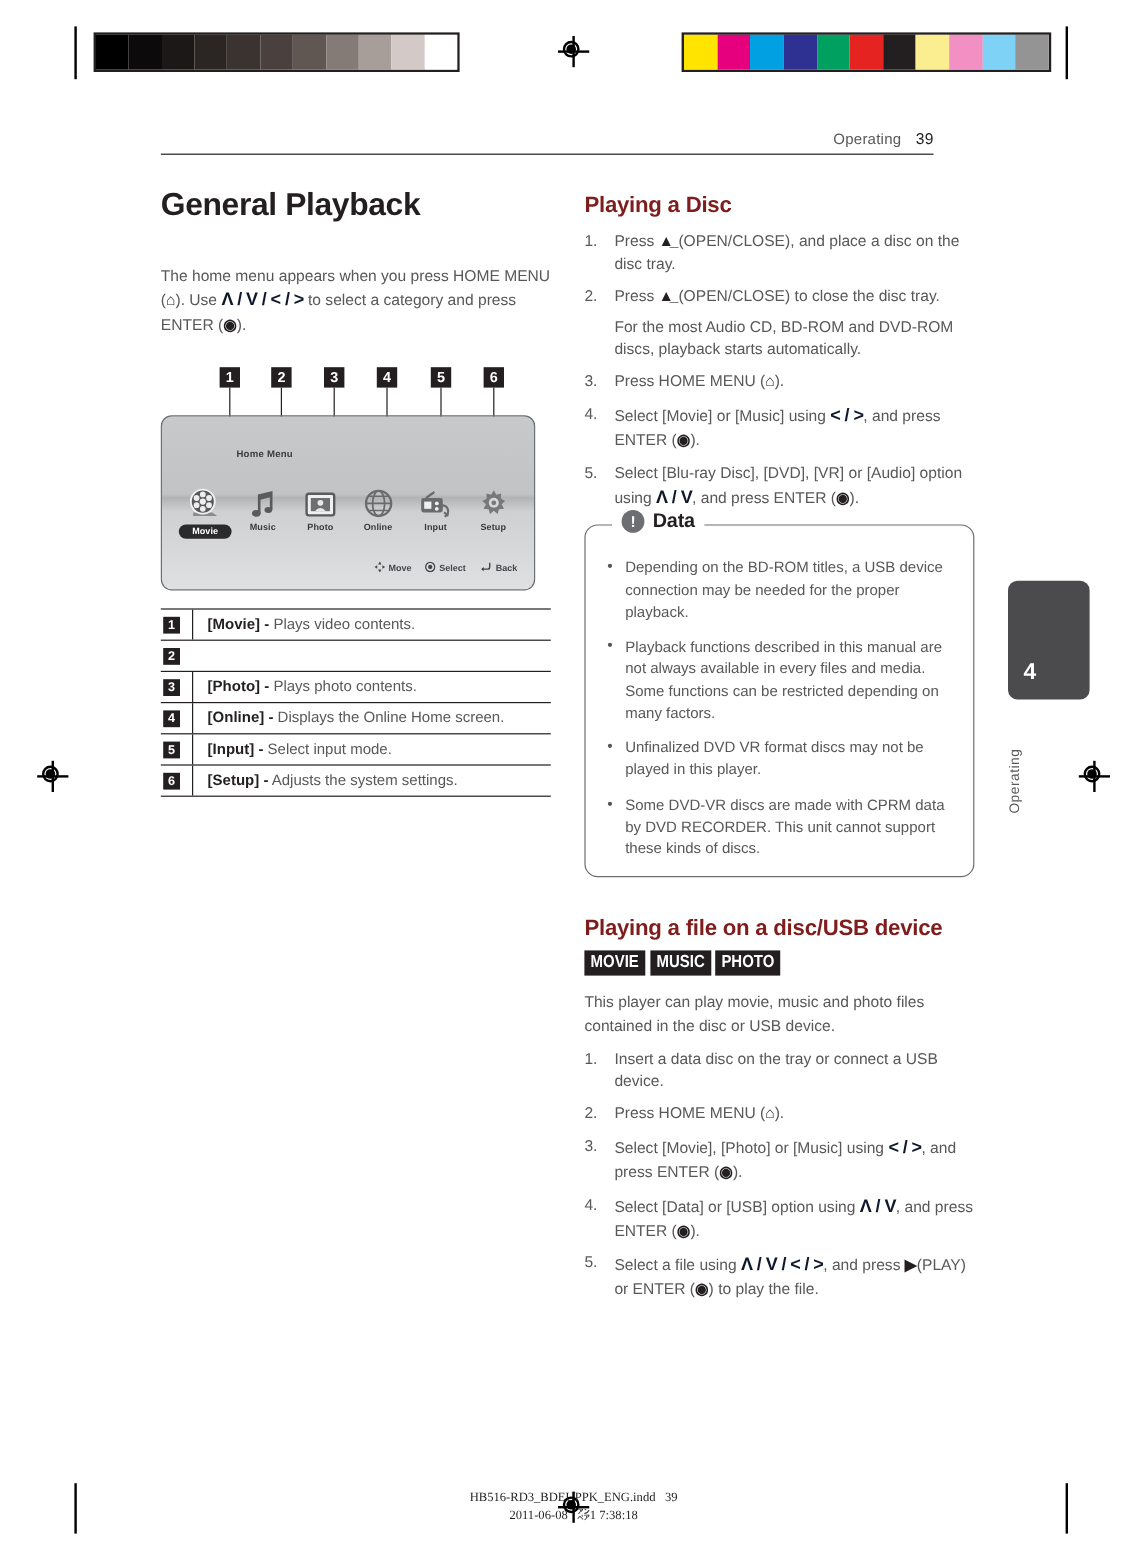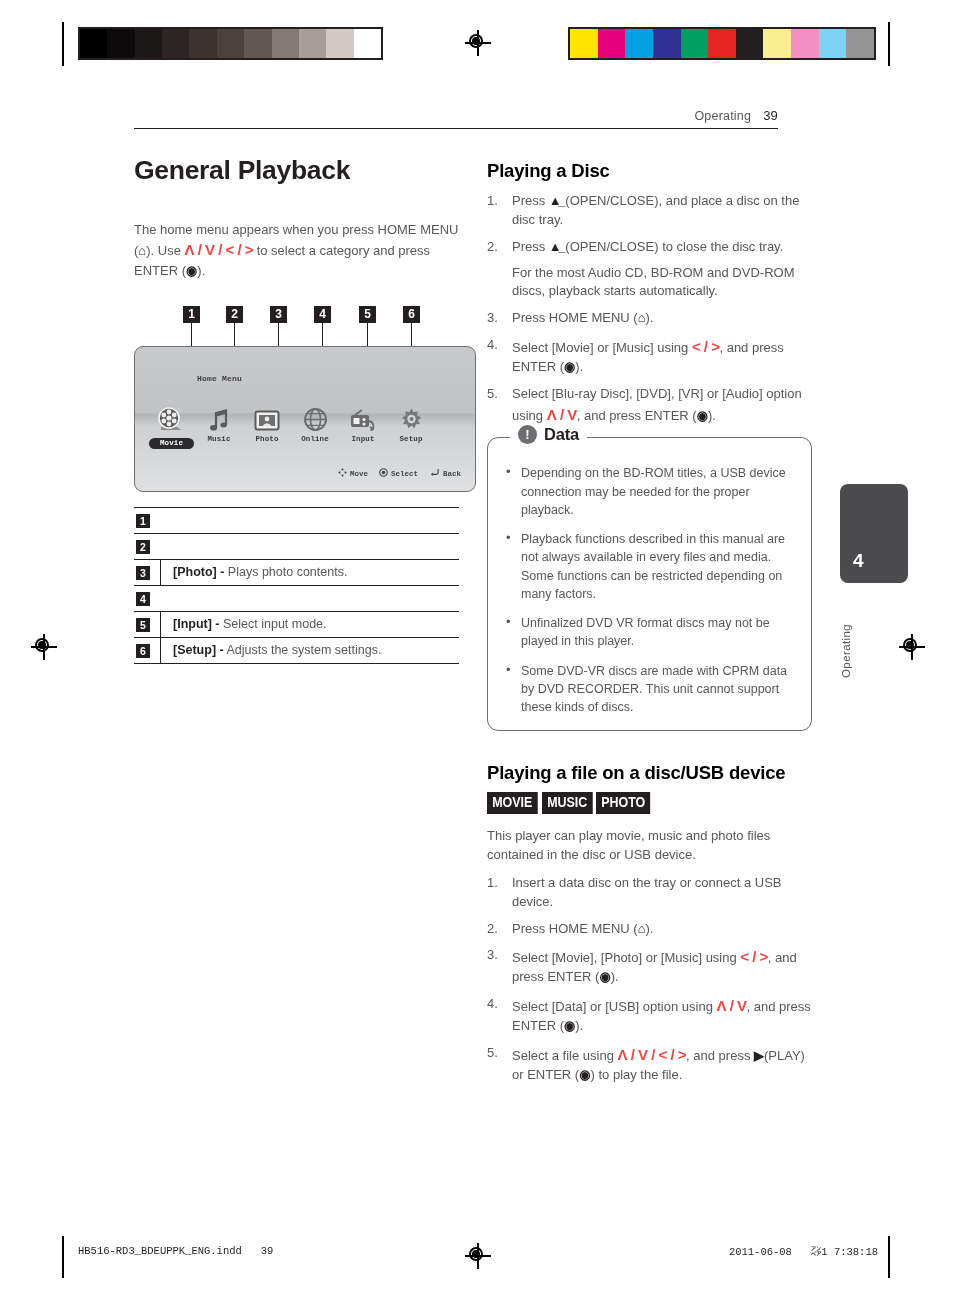--- a/index.html
+++ b/index.html
@@ -97,34 +97,34 @@
     font-weight: bold;
     letter-spacing: -0.3px;
     margin: 0 0 34px 0;
     color: #231f20;
   }
   h2.sub {
     font-size: 18.5px;
     font-weight: bold;
     letter-spacing: -0.2px;
     margin: 0 0 10px 0;
-    color: #000000;
+    color: #7f1d1d;
   }
   h2.sub.tight { margin-bottom: 7px; line-height: 1.27; }
 
   p.body {
     font-size: 13px;
     line-height: 1.47;
     color: #58585b;
     margin: 0 0 10px 0;
   }
   .nav-keys {
     font-size: 15px;
     font-weight: bold;
-    color: #ef4444;
+    color: #0f172a;
     letter-spacing: -0.5px;
   }
   .glyph { color: #231f20; font-weight: bold; }
 
   
   #home-menu-figure {
     position: relative;
     margin-top: 26px;
     width: 312px;
   }
@@ -146,28 +146,27 @@
   }
   .callout-line {
     position: absolute;
     top: 17px;
     width: 1.4px;
     background: #231f20;
   }
 
   #menu-screen {
     position: relative;
-    width: 342px;
+    width: 312px;
     height: 146px;
     border: 1.5px solid #6e6f71;
     border-radius: 9px;
     background: linear-gradient(#c8c9cb 0%, #c2c3c5 45%, #b2b3b5 47%, #cfd0d2 55%, #dfe0e2 100%);
     box-sizing: border-box;
     overflow: hidden;
-    font-family: Liberation Mono, monospace;
   }
   #menu-screen-title {
     position: absolute;
     left: 62px;
     top: 27px;
     font-size: 8px;
     color: #3c3c3e;
     font-weight: bold;
     letter-spacing: .2px;
   }
@@ -408,21 +407,22 @@
   #footer {
     position: absolute;
     left: 78px;
     top: 1243px;
     width: 800px;
     display: flex;
     align-items: center;
     justify-content: space-between;
     font-size: 10.5px;
     color: #231f20;
-    font-family: Liberation Mono, monospace;
+    font-family: Liberation Serif, serif;
+    flex-direction: column;
   }
   #footer .f-left { white-space: pre; }
   #footer .f-right { white-space: pre; }
 </style>
 </head>
 <body>
 
 <div class="reg-mark" style="left:465px; top:30px;">
   <div class="reg-ring"></div>
     <div class="reg-dot"></div>
@@ -622,36 +622,38 @@
         </div>
       </div>
     </div>
   </div>
 
   <div id="legend-table">
     <div class="legend-row">
       <div class="legend-num-cell">
           <span class="legend-num">1</span>
         </div>
+      <div class="legend-text-cell"><b>[Movie] -</b><span> Plays video contents.</span></div>
     </div>
     <div class="legend-row">
       <div class="legend-num-cell">
           <span class="legend-num">2</span>
         </div>
     </div>
     <div class="legend-row">
       <div class="legend-num-cell">
           <span class="legend-num">3</span>
         </div>
       <div class="legend-text-cell"><b>[Photo] -</b><span> Plays photo contents.</span></div>
     </div>
     <div class="legend-row">
       <div class="legend-num-cell">
           <span class="legend-num">4</span>
         </div>
+      <div class="legend-text-cell"><b>[Online] -</b><span> Displays the Online Home screen.</span></div>
     </div>
     <div class="legend-row">
       <div class="legend-num-cell">
           <span class="legend-num">5</span>
         </div>
       <div class="legend-text-cell"><b>[Input] -</b><span> Select input mode.</span></div>
     </div>
     <div class="legend-row">
       <div class="legend-num-cell">
           <span class="legend-num">6</span>

